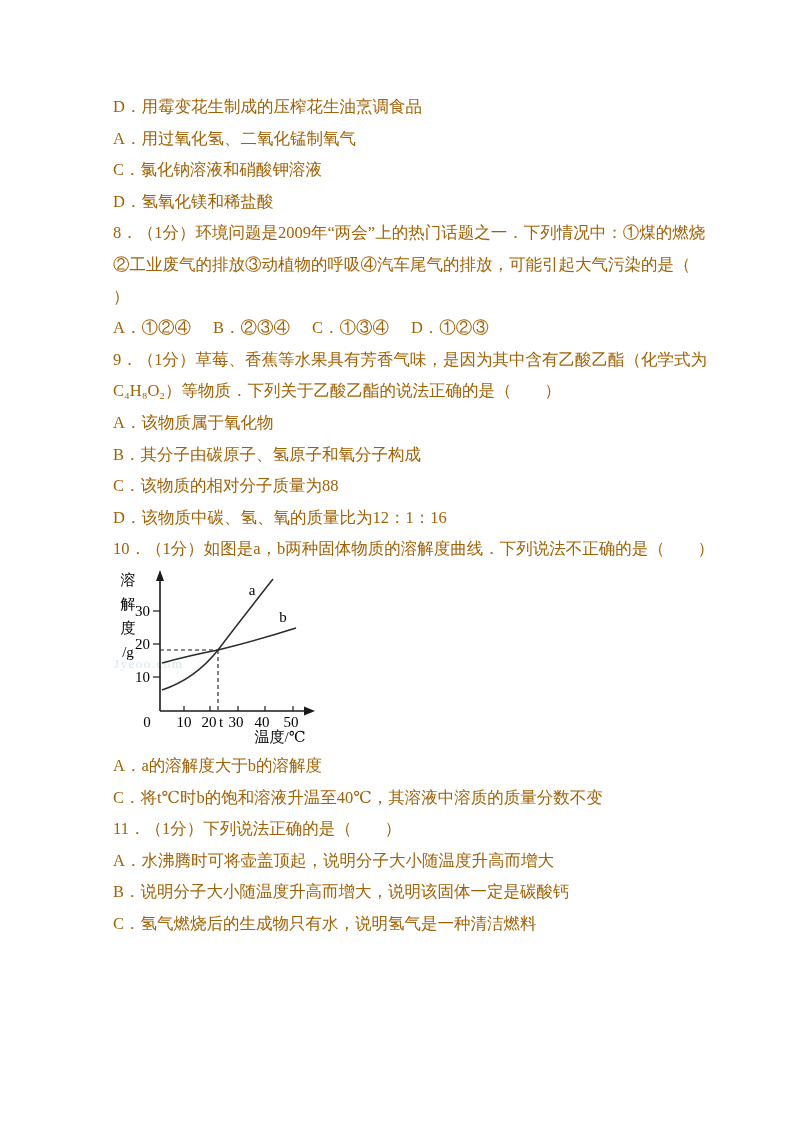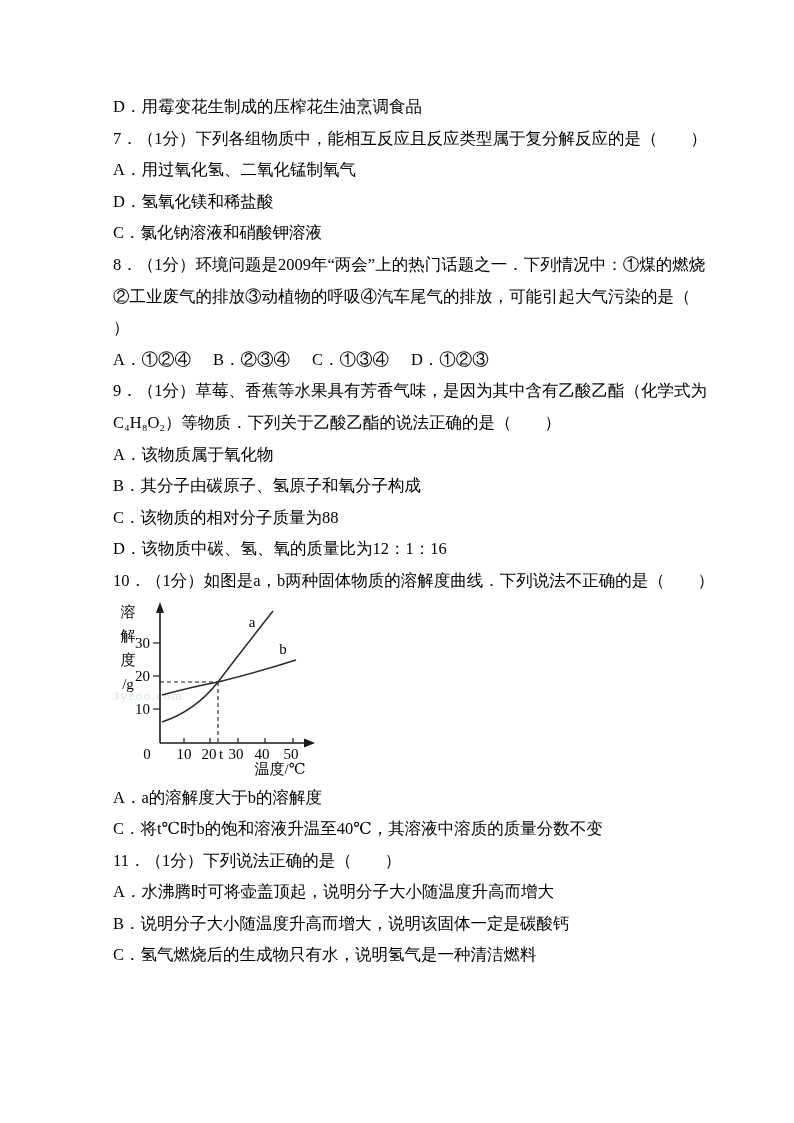--- a/index.html
+++ b/index.html
@@ -1,21 +1,21 @@
 <!DOCTYPE html>
 <html><head>
 <meta charset="utf-8">
 <style>
   html, body { margin: 0; padding: 0; background: #ffffff; }
   .page {
     position: relative;
     width: 794px;
     height: 1123px;
     background: #ffffff;
-    color: #000000;
+    color: #a16207;
     font-family: "Liberation Serif", "DejaVu Serif", serif;
     overflow: hidden;
   }
   .content {
     box-sizing: border-box;
     padding: 91px 78px 0 113px;
     width: 794px;
   }
   .line {
     margin: 0;
@@ -40,24 +40,23 @@
   .chart .wm { fill: #d7e6ec; font-size: 13px; letter-spacing: 1.5px; }
 </style>
 </head>
 <body>
 
 <div class="page">
   <div class="content">
 
     <p class="line">D．用霉变花生制成的压榨花生油烹调食品</p>
 
-    <p class="line">7．（1分）下列各组物质中，能相互反应且反应类型属于复分解反应的是（　　）</p>
     <p class="line">A．用过氧化氢、二氧化锰制氧气</p>
+    <p class="line">C．氯化钠溶液和硝酸钾溶液</p>
     <p class="line">D．氢氧化镁和稀盐酸</p>
-    <p class="line">C．氯化钠溶液和硝酸钾溶液</p>
 
     <p class="line">8．（1分）环境问题是2009年“两会”上的热门话题之一．下列情况中：①煤的燃烧②工业废气的排放③动植物的呼吸④汽车尾气的排放，可能引起大气污染的是（　　）</p>
     <p class="line opt-row">
       <span>A．①②④</span>
       <span>B．②③④</span>
       <span>C．①③④</span>
       <span>D．①②③</span>
     </p>
 
     <p class="line">9．（1分）草莓、香蕉等水果具有芳香气味，是因为其中含有乙酸乙酯（化学式为C₄H₈O₂）等物质．下列关于乙酸乙酯的说法正确的是（　　）</p>

